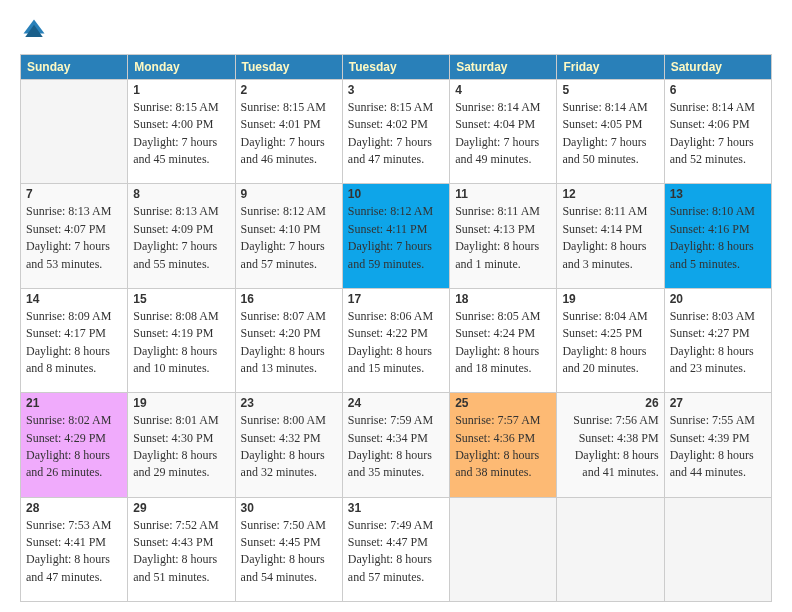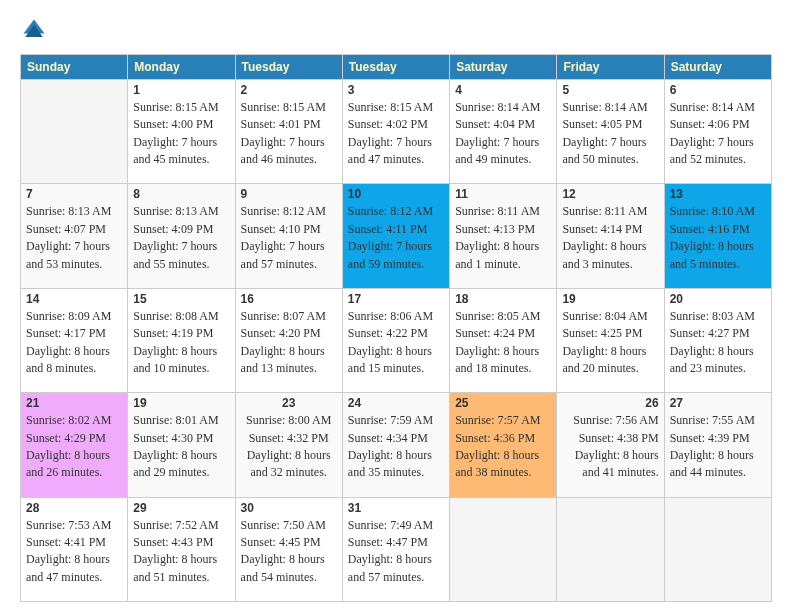--- a/index.html
+++ b/index.html
@@ -221,21 +221,21 @@
         </tr>
         <tr>
           <td style="background: #f0abfc;">
             <span class="day-number">21</span>
             <div class="day-info">Sunrise: 8:02 AM<br>Sunset: 4:29 PM<br>Daylight: 8 hours and 26 minutes.</div>
           </td>
           <td style="background: rgb(249, 249, 249);">
             <span class="day-number">19</span>
             <div class="day-info">Sunrise: 8:01 AM<br>Sunset: 4:30 PM<br>Daylight: 8 hours and 29 minutes.</div>
           </td>
-          <td style="background: rgb(249, 249, 249); text-align: center;">
+          <td style="background: rgb(249, 249, 249);">
             <span class="day-number">23</span>
             <div class="day-info">Sunrise: 8:00 AM<br>Sunset: 4:32 PM<br>Daylight: 8 hours and 32 minutes.</div>
           </td>
           <td style="background: rgb(249, 249, 249); margin-left: 32px;">
             <span class="day-number">24</span>
             <div class="day-info">Sunrise: 7:59 AM<br>Sunset: 4:34 PM<br>Daylight: 8 hours and 35 minutes.</div>
           </td>
           <td style="background: #fdba74;">
             <span class="day-number">25</span>
             <div class="day-info">Sunrise: 7:57 AM<br>Sunset: 4:36 PM<br>Daylight: 8 hours and 38 minutes.</div>

